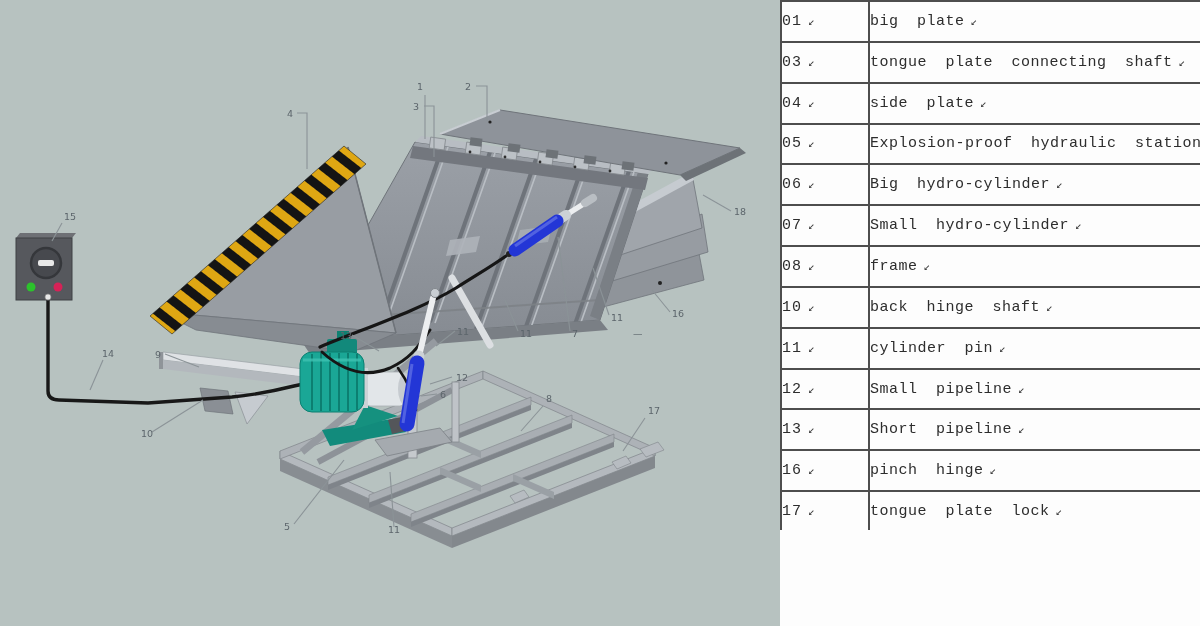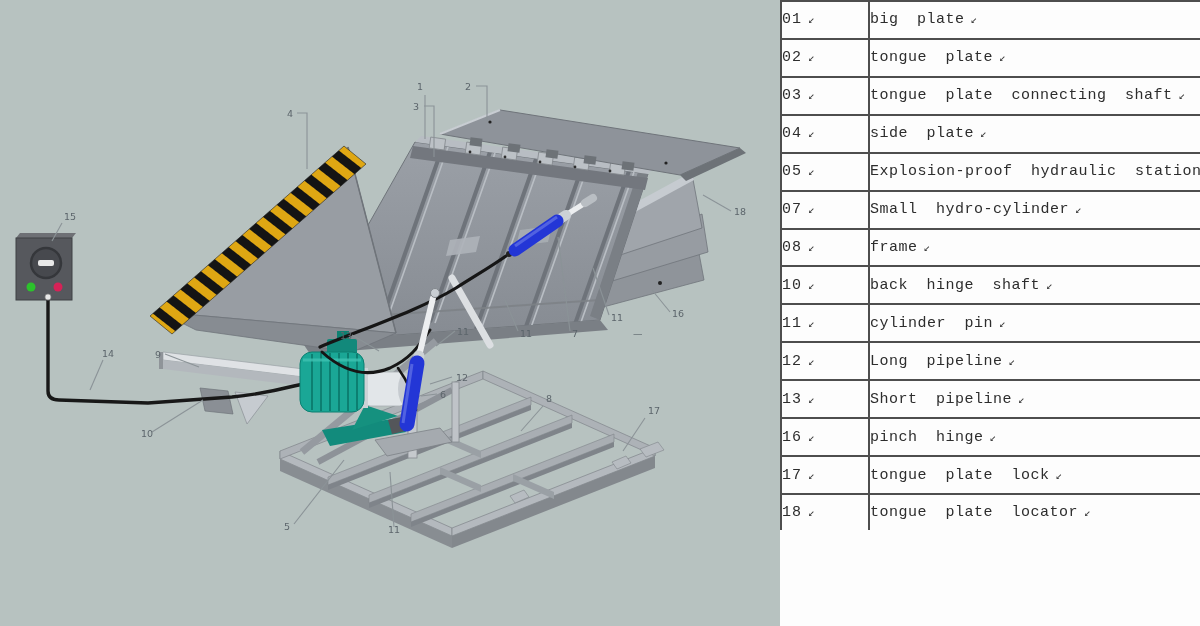--- a/index.html
+++ b/index.html
@@ -263,68 +263,64 @@
   </div>
 
   <div class="table-pane">
     <table class="parts">
       <tbody>
           <tr>
             <td class="no-cell"><span>01</span><span class="mark">↙</span></td>
             <td class="name-cell"><span>big plate</span><span class="mark">↙</span></td>
           </tr>
           <tr>
-            <td class="no-cell"><span>02</span><span class="mark">↙</span></td>
-            <td class="name-cell"><span>tongue plate</span><span class="mark">↙</span></td>
-          </tr>
-          <tr>
             <td class="no-cell"><span>03</span><span class="mark">↙</span></td>
             <td class="name-cell"><span>tongue plate connecting shaft</span><span class="mark">↙</span></td>
           </tr>
           <tr>
             <td class="no-cell"><span>04</span><span class="mark">↙</span></td>
             <td class="name-cell"><span>side plate</span><span class="mark">↙</span></td>
           </tr>
           <tr>
             <td class="no-cell"><span>05</span><span class="mark">↙</span></td>
             <td class="name-cell"><span>Explosion-proof hydraulic station</span></td>
           </tr>
           <tr>
+            <td class="no-cell"><span>06</span><span class="mark">↙</span></td>
+            <td class="name-cell"><span>Big hydro-cylinder</span><span class="mark">↙</span></td>
+          </tr>
+          <tr>
             <td class="no-cell"><span>07</span><span class="mark">↙</span></td>
             <td class="name-cell"><span>Small hydro-cylinder</span><span class="mark">↙</span></td>
           </tr>
           <tr>
             <td class="no-cell"><span>08</span><span class="mark">↙</span></td>
             <td class="name-cell"><span>frame</span><span class="mark">↙</span></td>
           </tr>
           <tr>
             <td class="no-cell"><span>10</span><span class="mark">↙</span></td>
             <td class="name-cell"><span>back hinge shaft</span><span class="mark">↙</span></td>
           </tr>
           <tr>
             <td class="no-cell"><span>11</span><span class="mark">↙</span></td>
             <td class="name-cell"><span>cylinder pin</span><span class="mark">↙</span></td>
           </tr>
           <tr>
             <td class="no-cell"><span>12</span><span class="mark">↙</span></td>
-            <td class="name-cell"><span>Long pipeline</span><span class="mark">↙</span></td>
+            <td class="name-cell"><span>Small pipeline</span><span class="mark">↙</span></td>
           </tr>
           <tr>
             <td class="no-cell"><span>13</span><span class="mark">↙</span></td>
             <td class="name-cell"><span>Short pipeline</span><span class="mark">↙</span></td>
           </tr>
           <tr>
             <td class="no-cell"><span>16</span><span class="mark">↙</span></td>
             <td class="name-cell"><span>pinch hinge</span><span class="mark">↙</span></td>
           </tr>
           <tr>
             <td class="no-cell"><span>17</span><span class="mark">↙</span></td>
             <td class="name-cell"><span>tongue plate lock</span><span class="mark">↙</span></td>
-          </tr>
-          <tr>
-            <td class="no-cell"><span>18</span><span class="mark">↙</span></td>
-            <td class="name-cell"><span>tongue plate locator</span><span class="mark">↙</span></td>
           </tr>
         </tbody>
     </table>
   </div>
 
 </div>
 
 </body></html>

